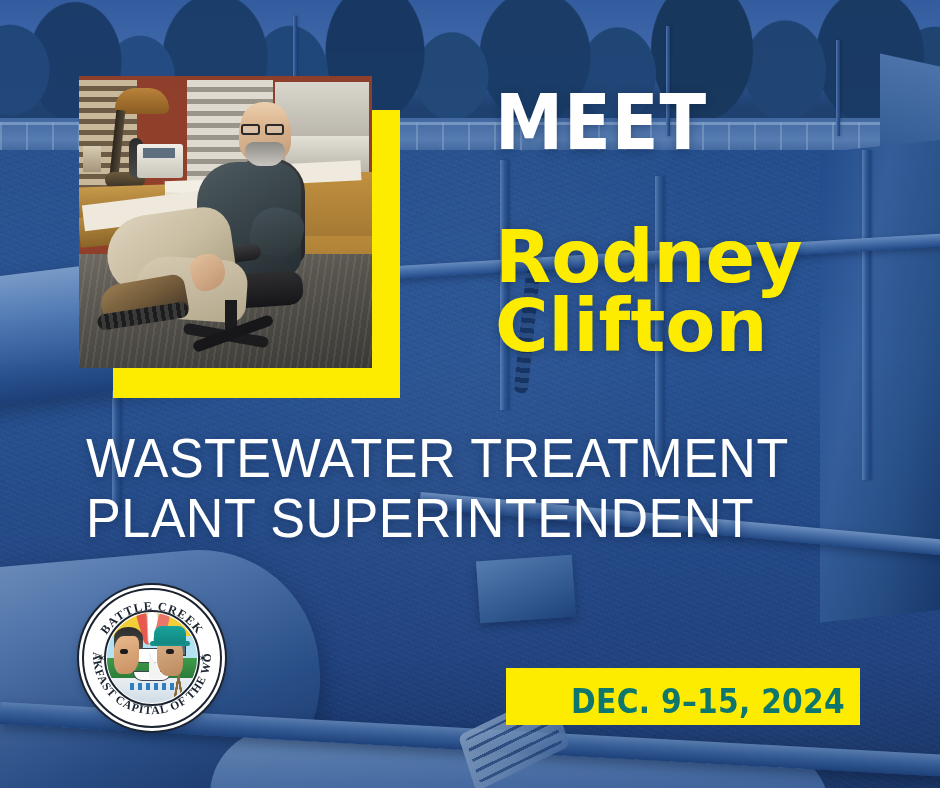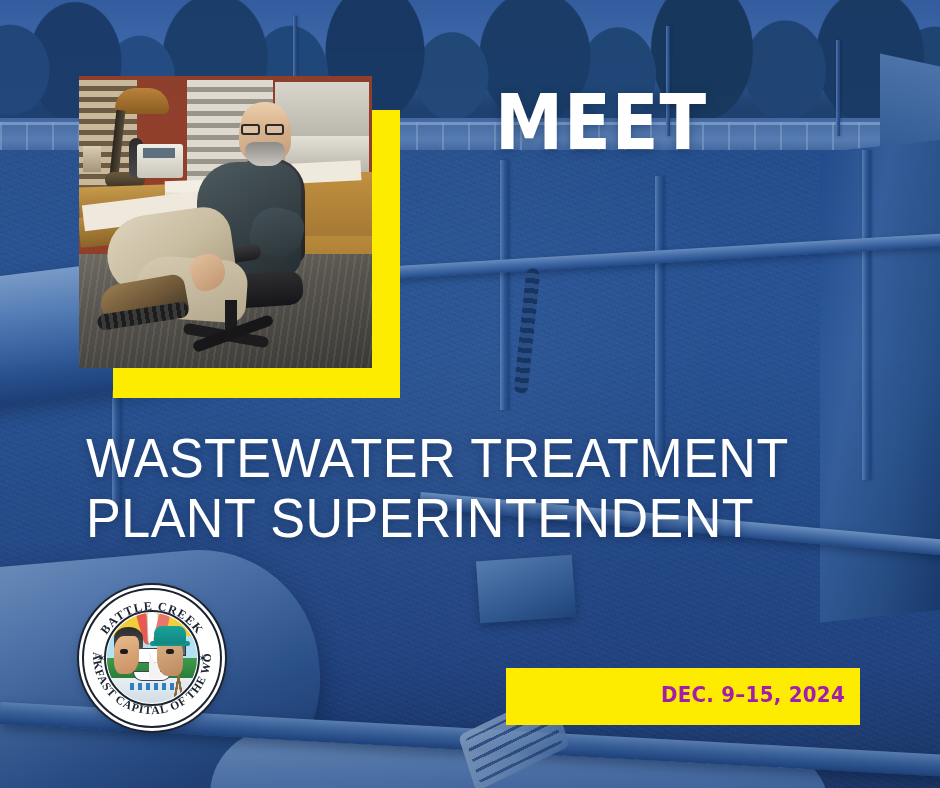--- a/index.html
+++ b/index.html
@@ -315,24 +315,24 @@
     transform: scaleX(.94); transform-origin: left top;
     white-space: pre-line;
   }
   .date-box {
     position: absolute; left: 506px; top: 668px;
     width: 354px; height: 57px;
     background: #fdec00;
   }
   .date-text {
     position: absolute; right: 15px; top: 14px;
-    font-size: 22px;
+    font-size: 33px;
     font-weight: 900;
     letter-spacing: .3px;
-    color: #a21caf;
+    color: #0f766e;
     font-family: "DejaVu Sans", sans-serif;
     font-stretch: condensed;
   }
 
   
   .seal {
     position: absolute; left: 79px; top: 585px;
     width: 146px; height: 146px;
     border-radius: 50%;
     background: #ffffff;
@@ -468,20 +468,22 @@
     <div class="ph ph-hand"></div>
     <div class="ph ph-boot"></div>
     <div class="ph ph-boot-sole"></div>
     <div class="ph ph-chair-stem"></div>
     <div class="ph ph-chair-base1"></div>
     <div class="ph ph-chair-base2"></div>
   </div>
 
   <div class="meet">MEET</div>
 
+  <div class="name">Rodney
+Clifton</div>
 
   <div class="title">WASTEWATER TREATMENT
 PLANT SUPERINTENDENT</div>
 
 
   <div class="date-box">
     <div class="date-text">DEC. 9–15, 2024</div>
   </div>
 
   <div class="seal">

